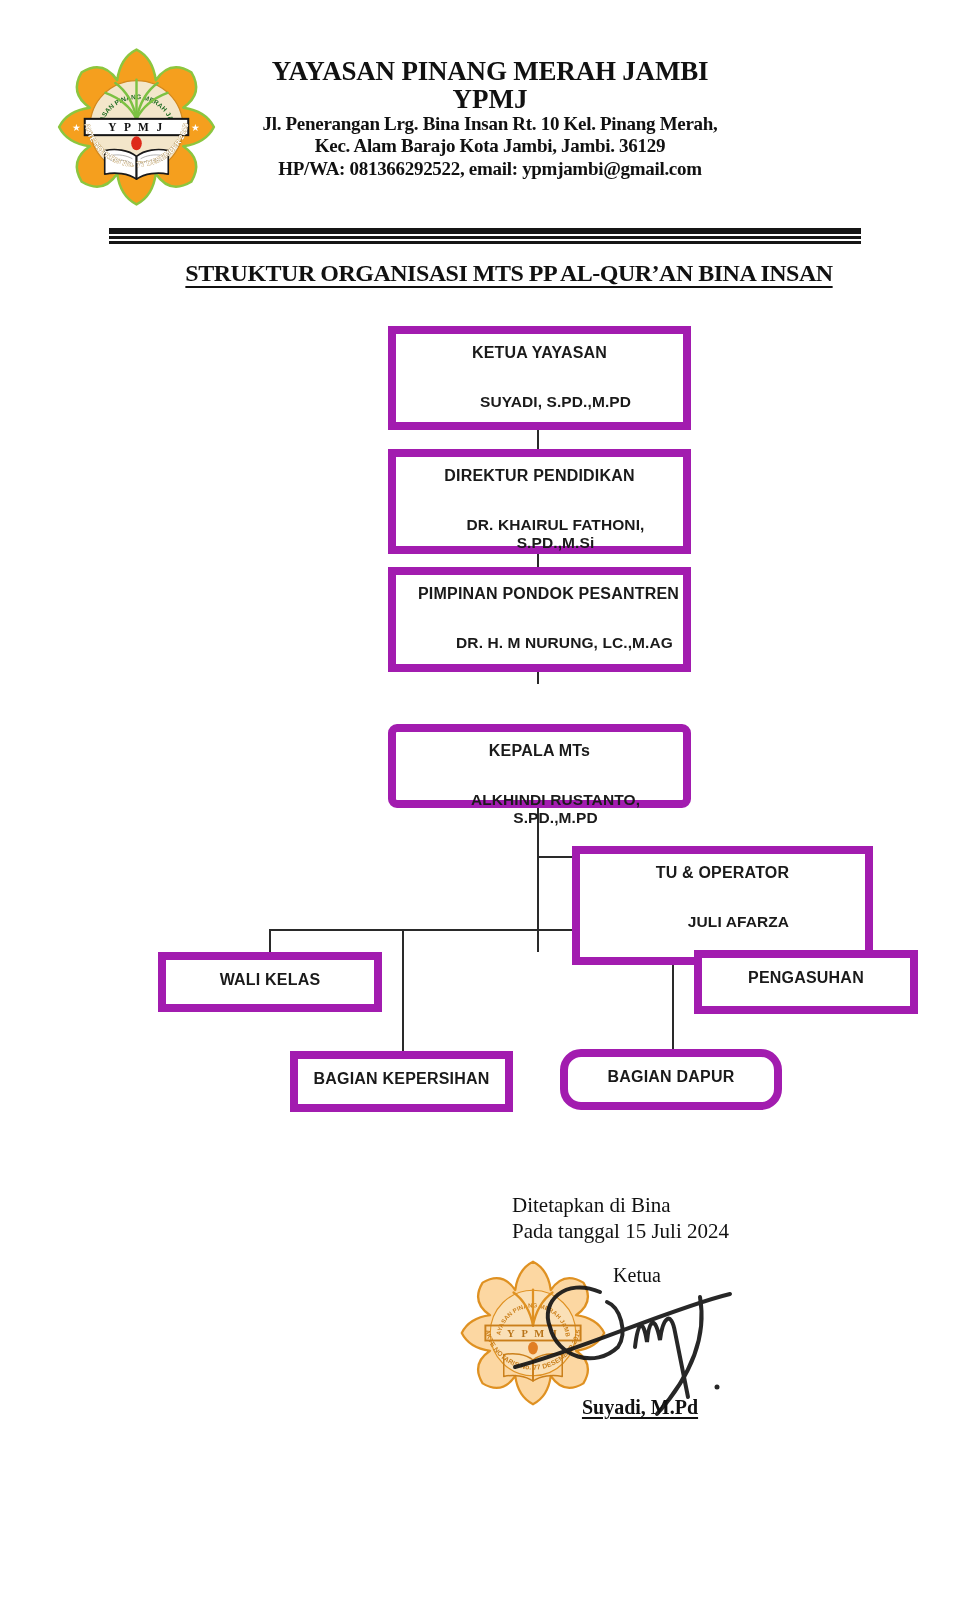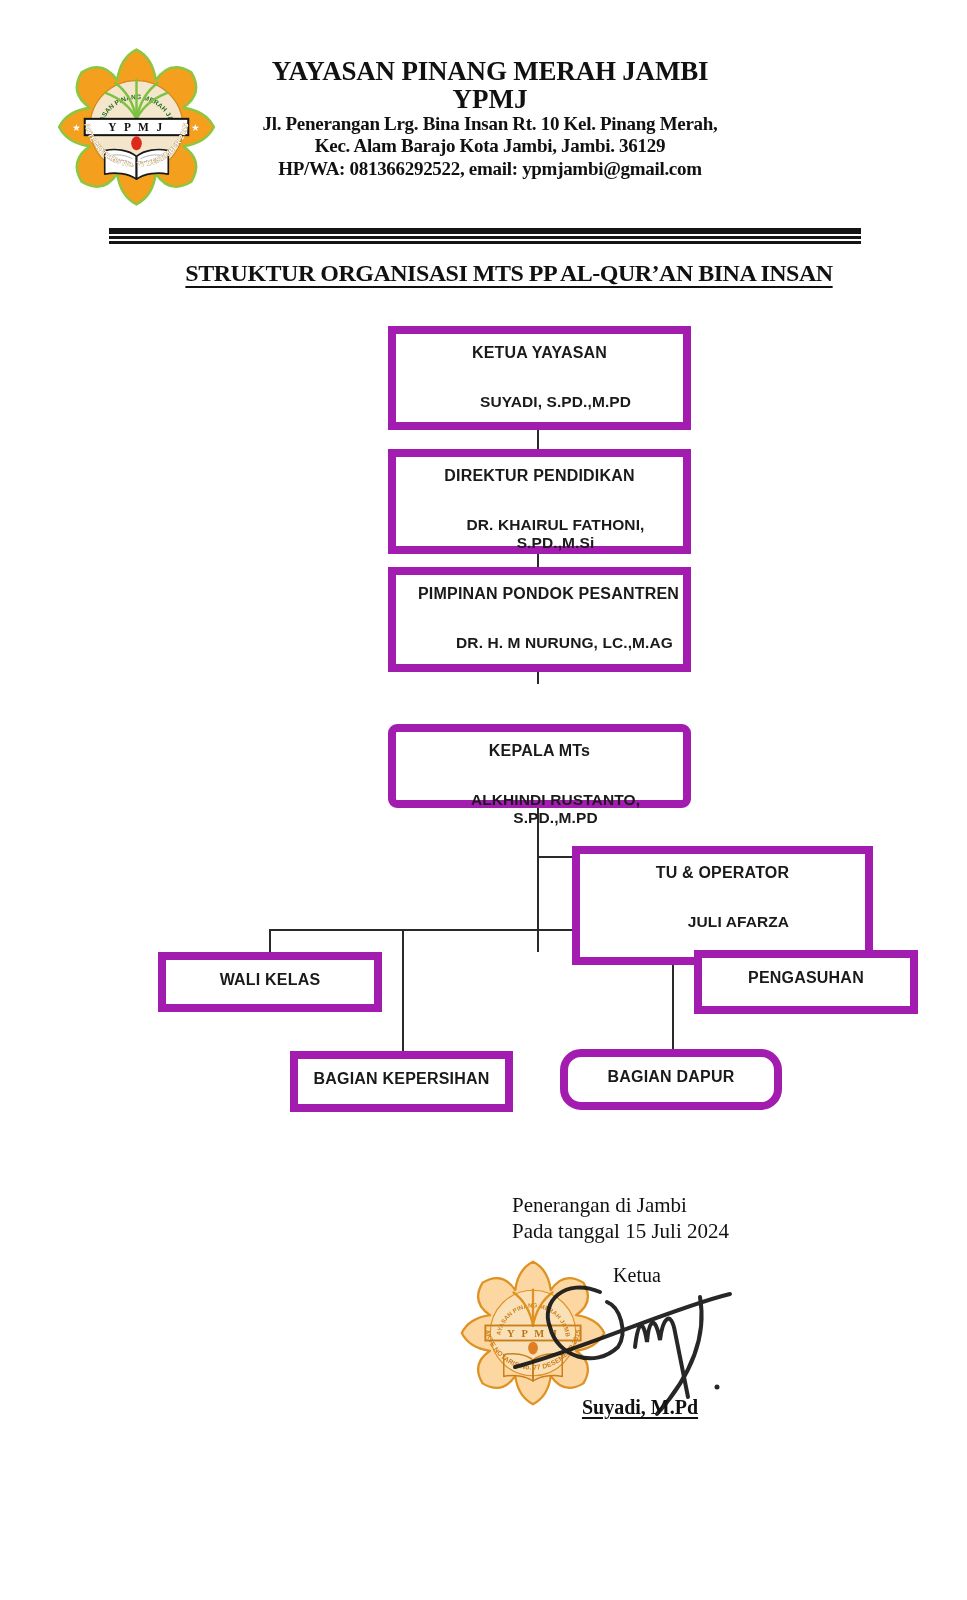--- a/index.html
+++ b/index.html
@@ -151,21 +151,21 @@
     <span class="role">PENGASUHAN</span>
   </div>
   <div class="org-box small" style="left:290px; top:1051px; width:223px; height:61px;">
     <span class="role">BAGIAN KEPERSIHAN</span>
   </div>
   <div class="org-box small" style="left:560px; top:1049px; width:222px; height:61px;border-radius:21px;">
     <span class="role">BAGIAN DAPUR</span>
   </div>
 
   <div class="abs" id="signoff">
-    <div>Penerangan di Jambi</div>
+    <div>Ditetapkan di Bina</div>
     <div>Pada tanggal 15 Juli 2024</div>
   </div>
 
   <div class="abs" id="signer-title">Ketua</div>
 
   <svg class="abs" id="stamp" width="150" height="150" viewBox="0 0 200 200">
     <path d="M76.3,42.7 Q80,15 100,5 Q120,15 123.7,42.7 Q141,17 167.2,32.8 Q183,59 157.3,76.3
          Q185,80 195,100 Q185,120 157.3,123.7 Q183,141 167.2,167.2 Q141,183 123.7,157.3
          Q120,185 100,195 Q80,185 76.3,157.3 Q59,183 32.8,167.2 Q17,141 42.7,123.7
          Q15,120 5,100 Q15,80 42.7,76.3 Q17,59 32.8,32.8 Q59,17 76.3,42.7 Z" fill="#F7AA3A" fill-opacity="0.5" stroke="#DE8C17" stroke-width="3" stroke-linejoin="round"></path>

